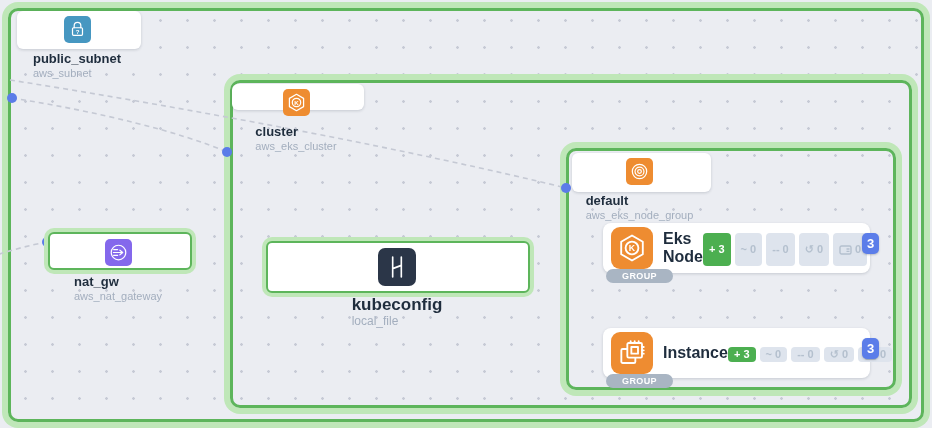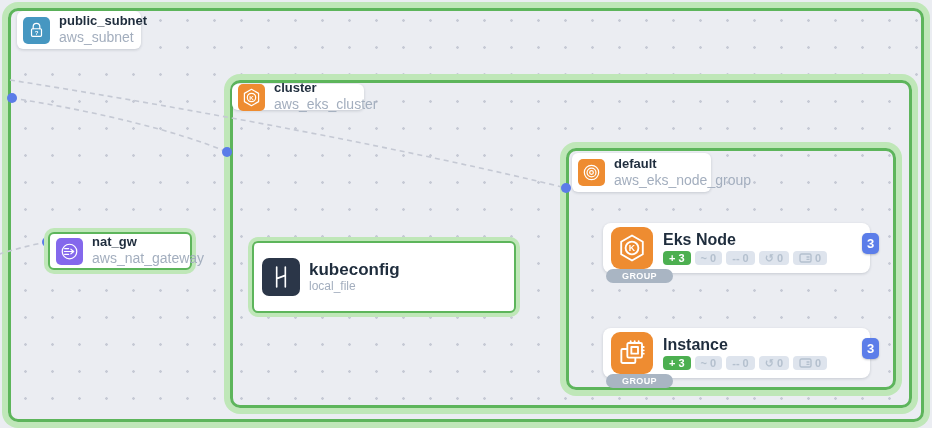--- a/index.html
+++ b/index.html
@@ -13,49 +13,49 @@
   #outer-box{left:8px;top:8px;width:910px;height:408px;}
   #cluster-box{left:230px;top:80px;width:676px;height:322px;}
   #default-box{left:566px;top:148px;width:324px;height:236px;}
   
   #edges{position:absolute;left:0;top:0;z-index:2;pointer-events:none;}
   .anchor-dot{position:absolute;width:10px;height:10px;border-radius:50%;
     background:#5b7ce8;transform:translate(-50%,-50%);z-index:3;}
   
   .node-card{position:absolute;display:flex;align-items:center;gap:9px;
     background:#fff;border-radius:6px;box-shadow:0 1px 3px rgba(30,40,60,.18);
-    padding:5px 10px 5px 6px;z-index:4;box-sizing:border-box;}
+    padding:5px 10px 5px 6px;z-index:4;box-sizing:border-box;flex-direction:column;}
   .node-card.selected{border:2px solid #5db55b;box-shadow:0 0 0 4px #bfe7b8;}
   .nicon{flex:0 0 auto;width:27px;height:27px;border-radius:5px;display:flex;
     align-items:center;justify-content:center;}
   .nicon svg{width:21px;height:21px;}
   .ntext{display:flex;flex-direction:column;justify-content:center;line-height:1.15;white-space:nowrap;}
   .title{font-size:13px;font-weight:700;color:#1f2d3d;}
-  .subtitle{font-size:14px;color:#a3aebe;}
+  .subtitle{font-size:11px;color:#a3aebe;}
   #card-public{left:17px;top:11px;width:124px;height:38px;}
   #card-cluster{left:232px;top:84px;width:132px;height:26px;}
   #card-default{left:572px;top:153px;width:139px;height:39px;}
   #card-nat{left:48px;top:232px;width:144px;height:38px;}
-  #card-kube{left:252px;top:241px;width:264px;height:72px;padding-left:8px;}
+  #card-kube{left:266px;top:241px;width:264px;height:52px;padding-left:8px;}
   #card-kube .nicon{width:38px;height:38px;border-radius:7px;}
   #card-kube .nicon svg{width:28px;height:28px;}
   #card-kube .title{font-size:17px;}
   #card-kube .subtitle{font-size:12px;}
   .bg-teal{background:#4697c1;} .bg-orange{background:#ee8c31;}
   .bg-purple{background:#8468ec;} .bg-navy{background:#2b3648;}
   
   .group-card{position:absolute;width:267px;height:50px;background:#fff;border-radius:8px;
     box-shadow:0 1px 3px rgba(30,40,60,.18);display:flex;align-items:center;gap:10px;
     padding:4px 8px;z-index:4;box-sizing:border-box;}
   #card-eksnode{left:603px;top:223px;}
   #card-instance{left:603px;top:328px;}
   .gicon{flex:0 0 auto;width:42px;height:42px;border-radius:9px;display:flex;
     align-items:center;justify-content:center;background:#ee8c31;}
   .gicon svg{width:32px;height:32px;}
-  .gbody{display:flex;flex-direction:column;line-height:1.1;}
+  .gbody{display:flex;flex-direction:row;line-height:1.1;}
   .gtitle{font-size:16px;font-weight:700;color:#1f2d3d;}
   .badges{display:flex;gap:4px;margin-top:3px;}
   .chg{display:inline-flex;align-items:center;gap:3px;padding:1px 6px;border-radius:4px;
     font-size:11px;font-weight:700;background:#dee4ed;color:#b4c0ce;white-space:nowrap;}
   .chg.create{background:#4caf50;color:#fff;}
   .chg svg{width:13px;height:10px;}
   .group-pill{position:absolute;left:3px;bottom:-10px;background:#a9b5c3;color:#fff;
     font-size:9px;font-weight:700;letter-spacing:.4px;padding:2px 16px;border-radius:8px;}
   .count-badge{position:absolute;right:-9px;top:10px;width:17px;height:21px;border-radius:5px;
     background:#5b7de9;color:#fff;font-size:13px;font-weight:700;display:flex;

